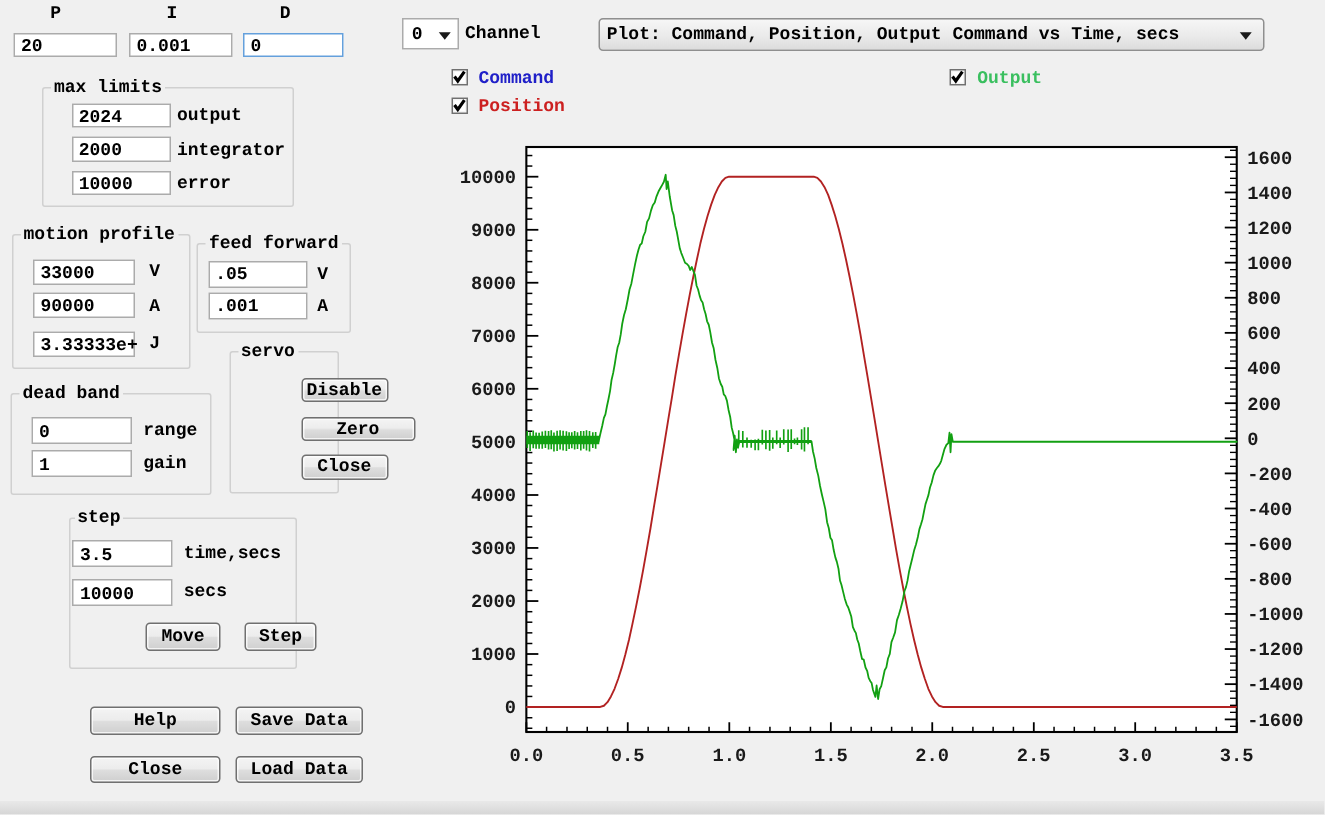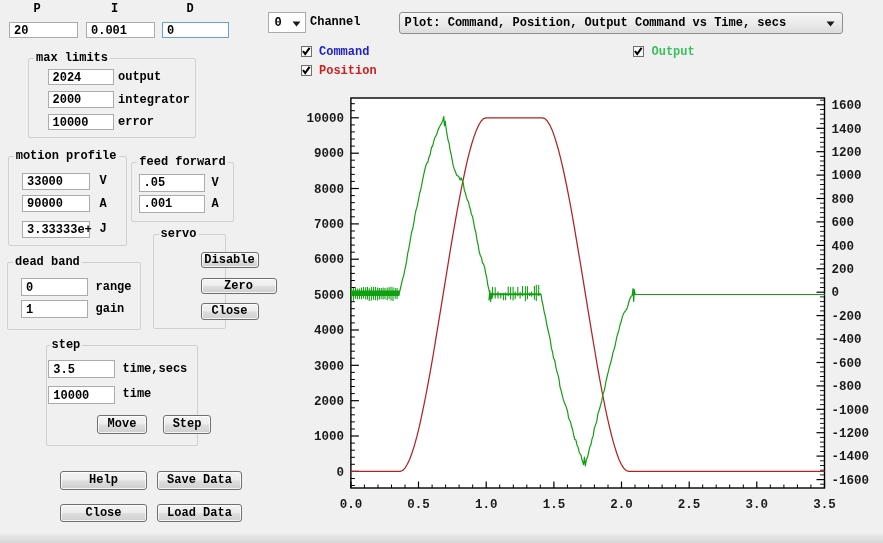--- a/index.html
+++ b/index.html
@@ -350,20 +350,20 @@
 <div class="entry" style="left:21px;top:277.5px;width:66.5px;height:18px;line-height:18px;border-color:#ababab;">0</div>
 <div class="lab" style="left:95.5px;top:280.5px;color:#000;">range</div>
 <div class="entry" style="left:21px;top:300px;width:66.5px;height:18px;line-height:18px;border-color:#ababab;">1</div>
 <div class="lab" style="left:95.5px;top:303px;color:#000;">gain</div>
 <div class="frame" style="left:46px;top:345.3px;width:152px;height:100.5px">
     <span class="ftitle" style="left:2.5px">step</span>
   </div>
 <div class="entry" style="left:48.3px;top:360px;width:66.5px;height:18px;line-height:18px;border-color:#ababab;">3.5</div>
 <div class="lab" style="left:122.5px;top:363px;color:#000;">time,secs</div>
 <div class="entry" style="left:48.3px;top:385.5px;width:66.5px;height:18px;line-height:18px;border-color:#ababab;">10000</div>
-<div class="lab" style="left:122.5px;top:388px;color:#000;">time</div>
+<div class="lab" style="left:122.5px;top:388px;color:#000;">secs</div>
 <div class="btn" style="left:60px;top:414.5px;width:50px;height:19.5px;line-height:17.5px">Move</div>
 <div class="btn" style="left:125.8px;top:414.5px;width:48.5px;height:19.5px;line-height:17.5px">Step</div>
 <div class="btn" style="left:23px;top:470.5px;width:87px;height:19.5px;line-height:17.5px">Help</div>
 <div class="btn" style="left:119.9px;top:470.5px;width:85.2px;height:19.5px;line-height:17.5px">Save Data</div>
 <div class="btn" style="left:23px;top:503.5px;width:87px;height:18px;line-height:16px">Close</div>
 <div class="btn" style="left:119.9px;top:503.5px;width:85.2px;height:18px;line-height:16px">Load Data</div>
 <div class="bstrip"></div>
 
 </body></html>

